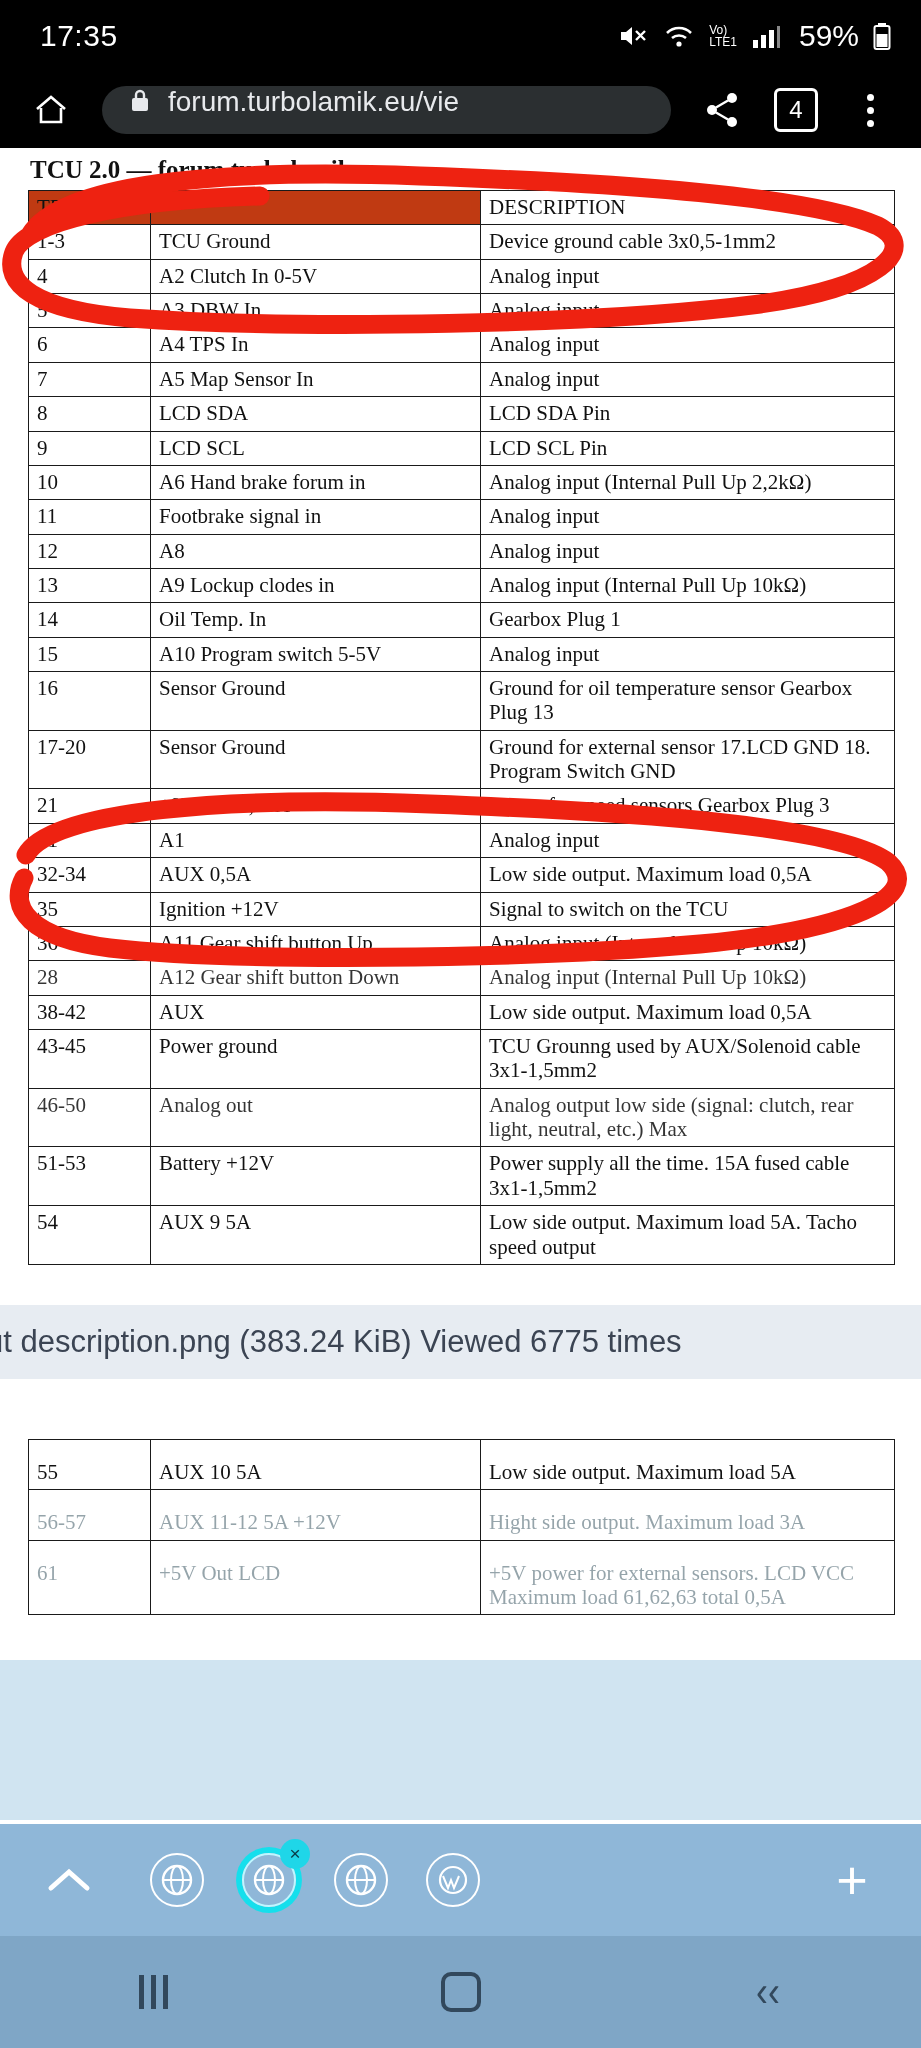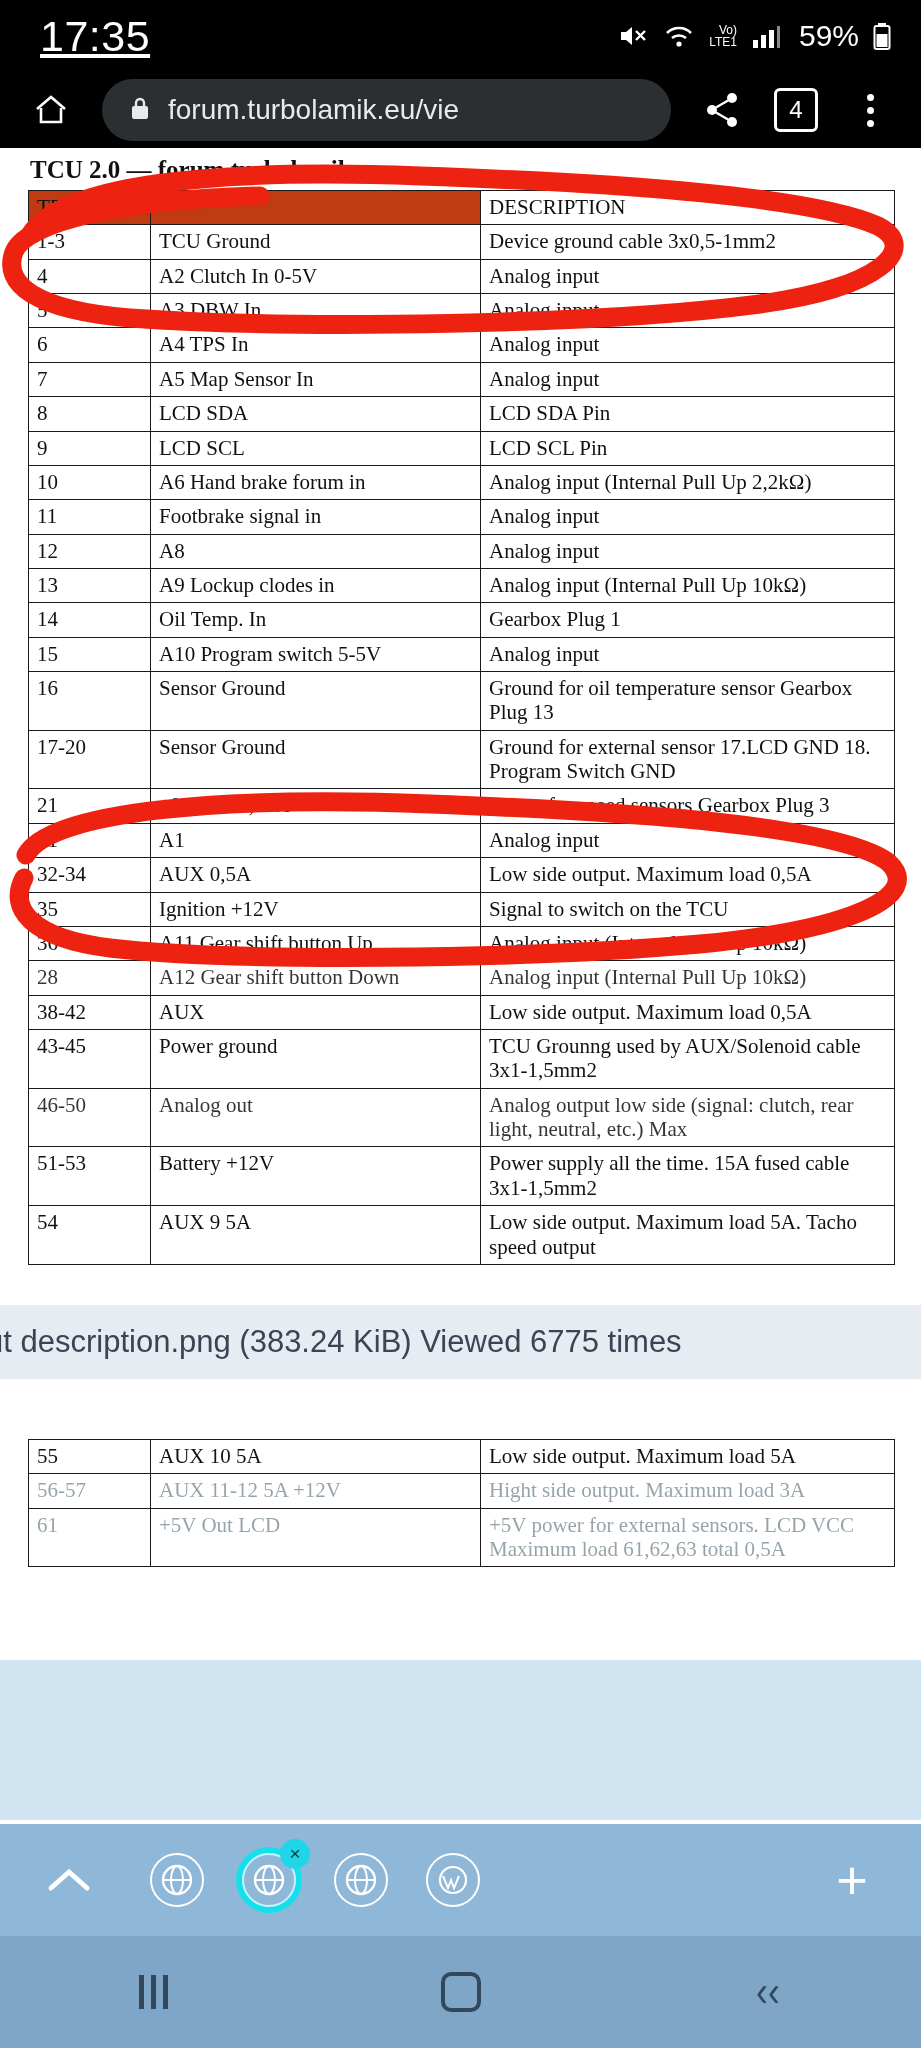--- a/index.html
+++ b/index.html
@@ -16,39 +16,38 @@
   .statusbar {
     height: 72px;
     background: #000;
     color: #fff;
     display: flex;
     align-items: center;
     justify-content: space-between;
     padding: 0 30px 0 40px;
   }
   .statusbar .clock {
-    font-size: 43px;
+    font-size: 30px;
     letter-spacing: 0.5px;
-    text-decoration: underline;
   }
   .status-right {
     display: flex;
     align-items: center;
     gap: 14px;
     font-size: 24px;
   }
   .status-right .battpct { font-size: 30px; margin-left: 4px; }
   .icon-mute, .icon-wifi, .icon-volte, .icon-signal, .icon-batt {
     display: inline-block;
     position: relative;
   }
   .icon-mute { width: 30px; height: 26px; }
   .icon-mute svg, .icon-wifi svg, .icon-signal svg, .icon-batt svg { display:block; }
   .volte-stack {
-    display: flex; flex-direction: column; align-items: flex-end;
+    display: flex; flex-direction: column; align-items: flex-start;
     line-height: 1; font-size: 11px;
   }
   .volte-stack .top { font-size: 12px; }
   .volte-stack .bot { font-size: 12px; }
 
   
   .toolbar {
     height: 76px;
     background: #000;
     display: flex;
@@ -56,25 +55,25 @@
     padding: 0 22px;
     gap: 16px;
   }
   .tb-btn {
     width: 58px; height: 58px;
     display: flex; align-items: center; justify-content: center;
     color: #fff;
   }
   .urlbar {
     flex: 1;
-    height: 62px;
+    height: 48px;
     background: #2b2f31;
     border-radius: 34px;
     display: flex;
-    align-items: center;
+    align-items: flex-start;
     padding: 0 26px;
     gap: 16px;
     margin: 0 6px;
   }
   .urlbar .url-text {
     color: #e8eaed;
     font-size: 28px;
     white-space: nowrap;
     overflow: hidden;
   }
@@ -157,21 +156,21 @@
     border-collapse: collapse;
     font-family: "Liberation Serif", serif;
     font-size: 21px;
     color: #111;
     margin: 60px 28px 0 28px;
     width: 866px;
     table-layout: fixed;
   }
   table.tcu2 td {
     border: 1px solid #1a1a1a;
-    padding: 4px 8px 5px 8px;
+    padding: 20px 8px 5px 8px;
     vertical-align: top;
     line-height: 1.16;
   }
   table.tcu2 col.c1 { width: 122px; }
   table.tcu2 col.c2 { width: 330px; }
   table.tcu2 col.c3 { width: 414px; }
   .row-dim1 td { color: #3f5a66; opacity: 0.55; border-color: #7d93a0; }
   .row-dim2 td { color: #3f5a66; opacity: 0.42; border-color: #8aa0ac; }
 
   

